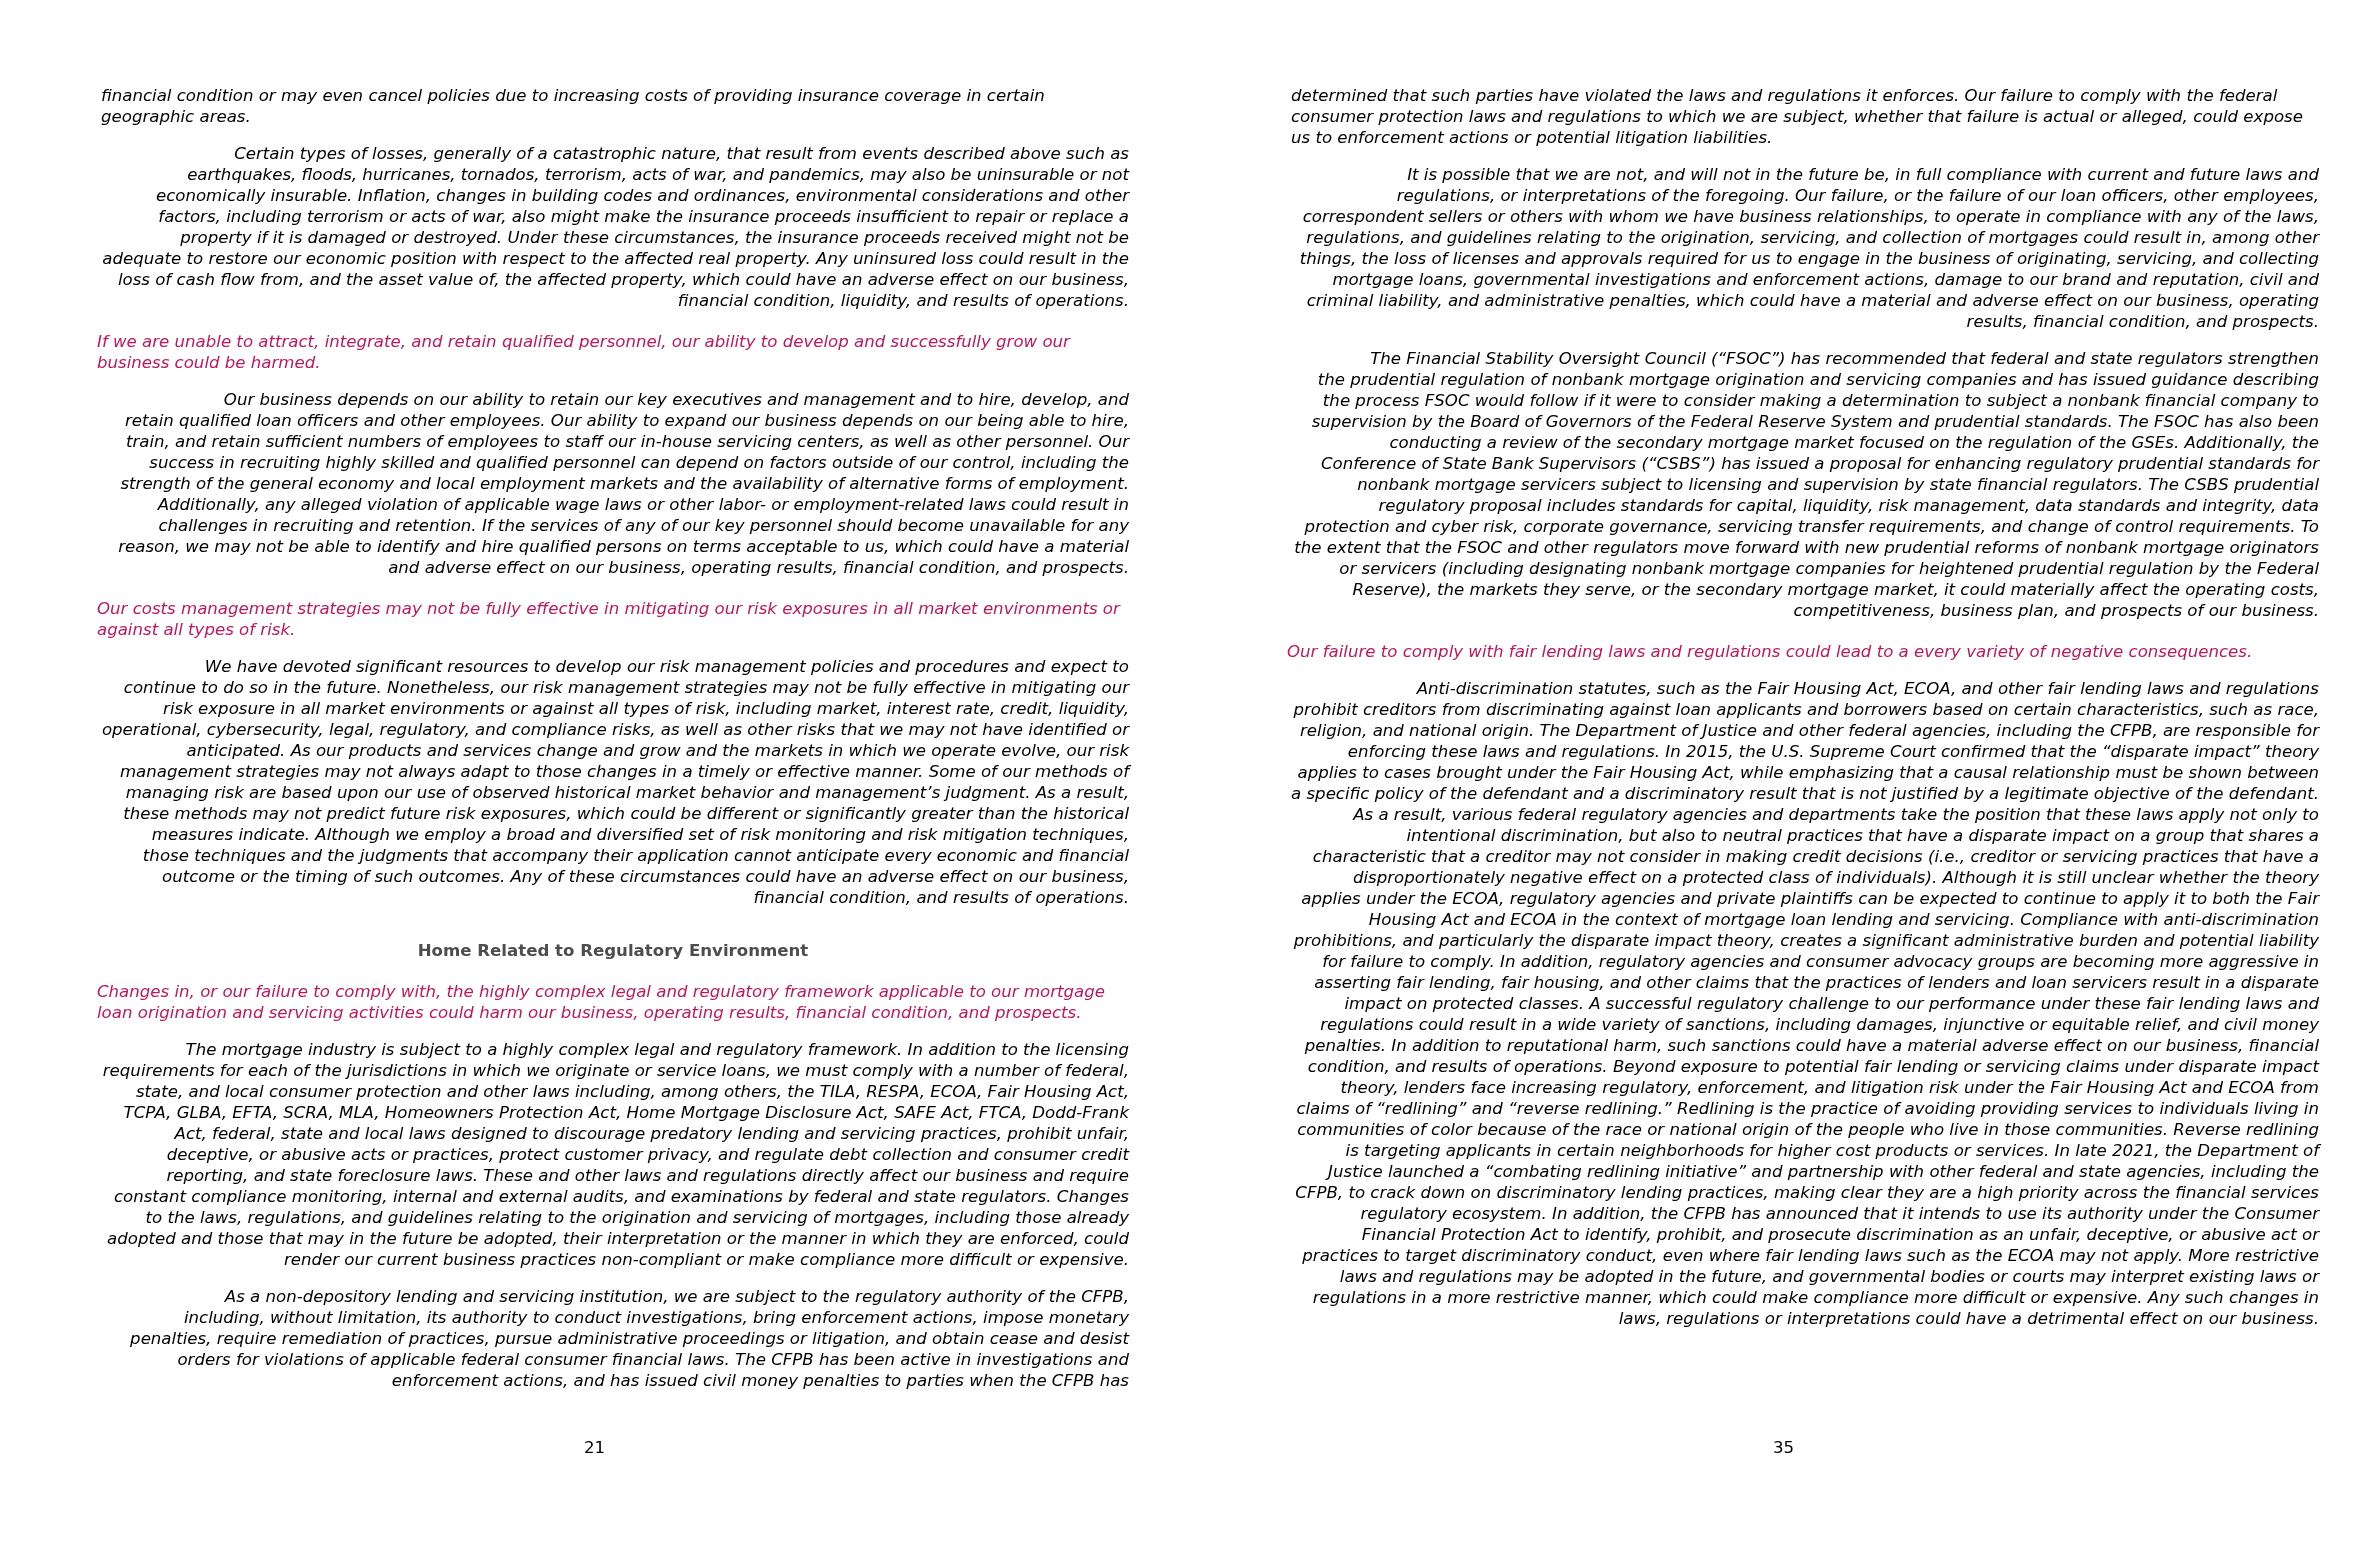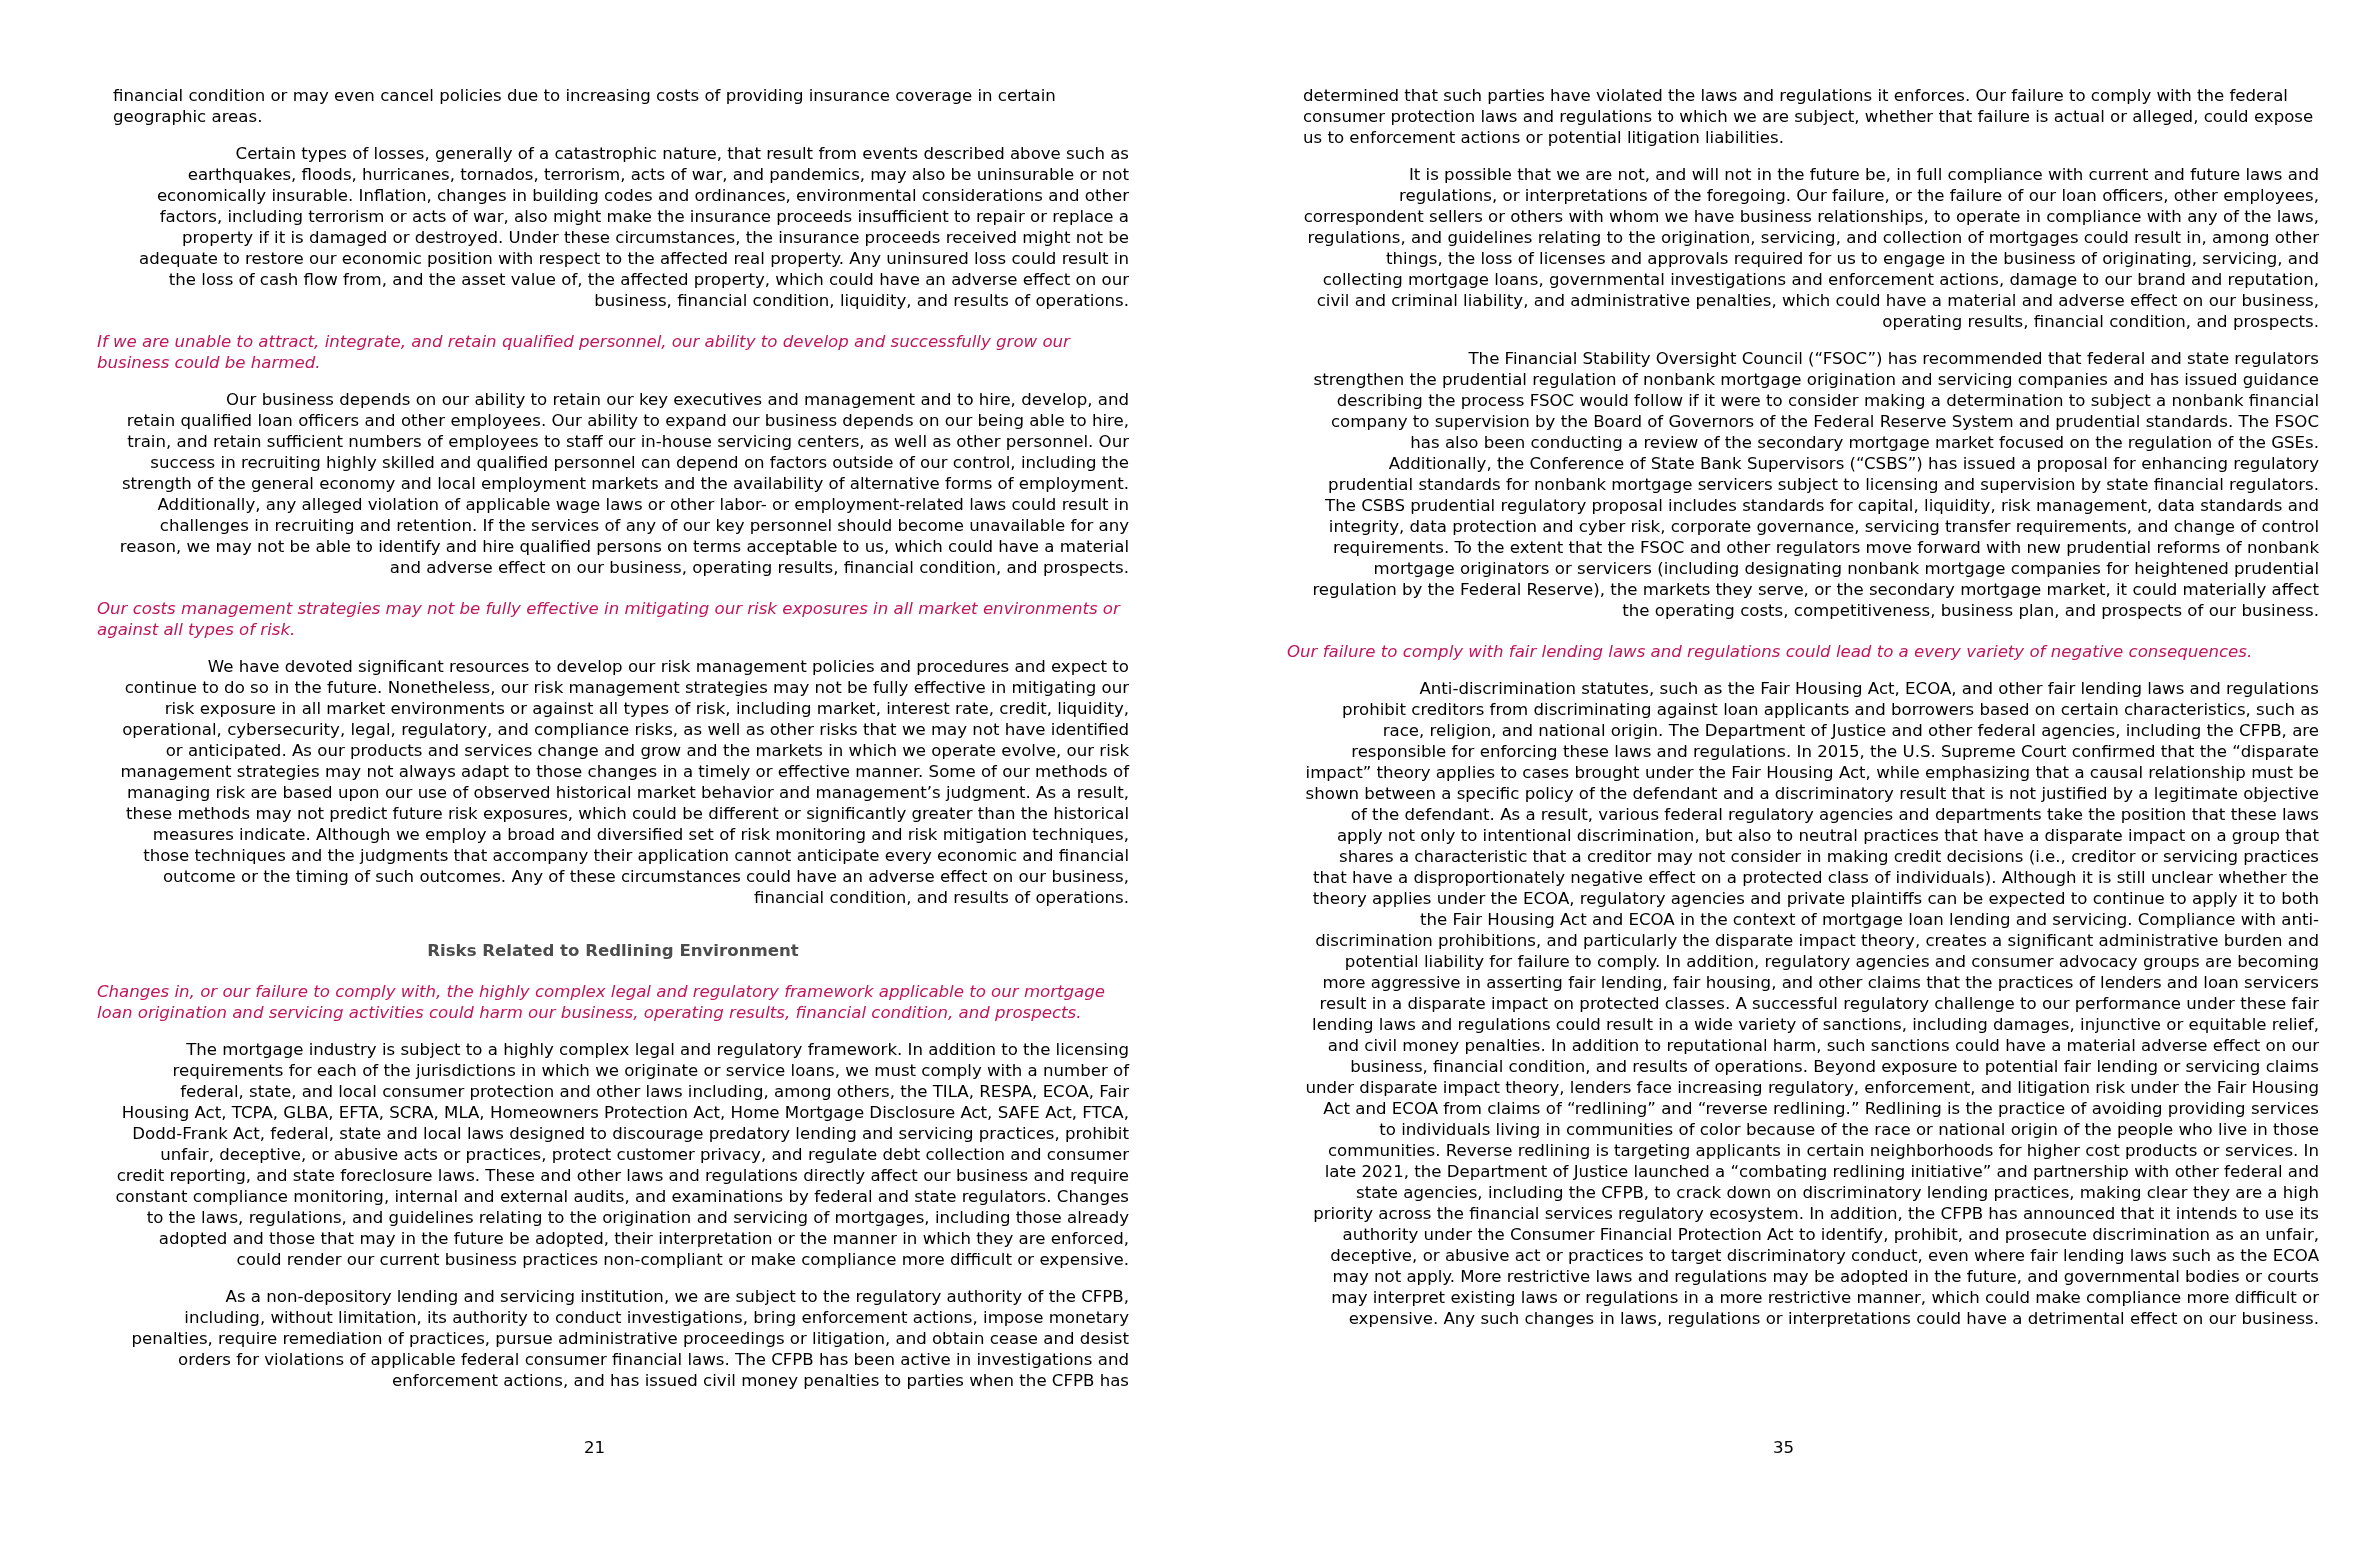--- a/index.html
+++ b/index.html
@@ -20,22 +20,23 @@
     position: absolute;
     top: 85px;
     width: 1032px;
     font-size: 16.6px;
     line-height: 21px;
   }
   .page--left  { left: 97px;  }
   .page--right { left: 1287px; }
 
   .para {
-    margin: 0 0 16px 16px;
+    margin: 0 0 16px 4px;
     text-align: left;
+    font-style: italic;
   }
   .para--indent {
     text-indent: 72px;
     text-align: right;
   }
   .risk-heading {
     margin: 20px 0 16px 0;
     font-weight: normal;
     font-style: italic;
     color: #be185d;
@@ -63,21 +64,21 @@
 
 <div class="spread">
 
   <div class="page page--left">
     <p class="para">financial condition or may even cancel policies due to increasing costs of providing insurance coverage in certain geographic areas.</p>
     <p class="para para--indent">Certain types of losses, generally of a catastrophic nature, that result from events described above such as earthquakes, floods, hurricanes, tornados, terrorism, acts of war, and pandemics, may also be uninsurable or not economically insurable. Inflation, changes in building codes and ordinances, environmental considerations and other factors, including terrorism or acts of war, also might make the insurance proceeds insufficient to repair or replace a property if it is damaged or destroyed. Under these circumstances, the insurance proceeds received might not be adequate to restore our economic position with respect to the affected real property. Any uninsured loss could result in the loss of cash flow from, and the asset value of, the affected property, which could have an adverse effect on our business, financial condition, liquidity, and results of operations.</p>
     <p class="risk-heading">If we are unable to attract, integrate, and retain qualified personnel, our ability to develop and successfully grow our business could be harmed.</p>
     <p class="para para--indent">Our business depends on our ability to retain our key executives and management and to hire, develop, and retain qualified loan officers and other employees. Our ability to expand our business depends on our being able to hire, train, and retain sufficient numbers of employees to staff our in-house servicing centers, as well as other personnel. Our success in recruiting highly skilled and qualified personnel can depend on factors outside of our control, including the strength of the general economy and local employment markets and the availability of alternative forms of employment. Additionally, any alleged violation of applicable wage laws or other labor- or employment-related laws could result in challenges in recruiting and retention. If the services of any of our key personnel should become unavailable for any reason, we may not be able to identify and hire qualified persons on terms acceptable to us, which could have a material and adverse effect on our business, operating results, financial condition, and prospects.</p>
     <p class="risk-heading">Our costs management strategies may not be fully effective in mitigating our risk exposures in all market environments or against all types of risk.</p>
     <p class="para para--indent">We have devoted significant resources to develop our risk management policies and procedures and expect to continue to do so in the future. Nonetheless, our risk management strategies may not be fully effective in mitigating our risk exposure in all market environments or against all types of risk, including market, interest rate, credit, liquidity, operational, cybersecurity, legal, regulatory, and compliance risks, as well as other risks that we may not have identified or anticipated. As our products and services change and grow and the markets in which we operate evolve, our risk management strategies may not always adapt to those changes in a timely or effective manner. Some of our methods of managing risk are based upon our use of observed historical market behavior and management’s judgment. As a result, these methods may not predict future risk exposures, which could be different or significantly greater than the historical measures indicate. Although we employ a broad and diversified set of risk monitoring and risk mitigation techniques, those techniques and the judgments that accompany their application cannot anticipate every economic and financial outcome or the timing of such outcomes. Any of these circumstances could have an adverse effect on our business, financial condition, and results of operations.</p>
-    <p class="section-heading">Risks Related to Redlining Environment</p>
+    <p class="section-heading">Home Related to Regulatory Environment</p>
     <p class="risk-heading">Changes in, or our failure to comply with, the highly complex legal and regulatory framework applicable to our mortgage loan origination and servicing activities could harm our business, operating results, financial condition, and prospects.</p>
     <p class="para para--indent">The mortgage industry is subject to a highly complex legal and regulatory framework. In addition to the licensing requirements for each of the jurisdictions in which we originate or service loans, we must comply with a number of federal, state, and local consumer protection and other laws including, among others, the TILA, RESPA, ECOA, Fair Housing Act, TCPA, GLBA, EFTA, SCRA, MLA, Homeowners Protection Act, Home Mortgage Disclosure Act, SAFE Act, FTCA, Dodd-Frank Act, federal, state and local laws designed to discourage predatory lending and servicing practices, prohibit unfair, deceptive, or abusive acts or practices, protect customer privacy, and regulate debt collection and consumer credit reporting, and state foreclosure laws. These and other laws and regulations directly affect our business and require constant compliance monitoring, internal and external audits, and examinations by federal and state regulators. Changes to the laws, regulations, and guidelines relating to the origination and servicing of mortgages, including those already adopted and those that may in the future be adopted, their interpretation or the manner in which they are enforced, could render our current business practices non-compliant or make compliance more difficult or expensive.</p>
     <p class="para para--indent">As a non-depository lending and servicing institution, we are subject to the regulatory authority of the CFPB, including, without limitation, its authority to conduct investigations, bring enforcement actions, impose monetary penalties, require remediation of practices, pursue administrative proceedings or litigation, and obtain cease and desist orders for violations of applicable federal consumer financial laws. The CFPB has been active in investigations and enforcement actions, and has issued civil money penalties to parties when the CFPB has</p>
   </div>
 
   <div class="page page--right">
     <p class="para">determined that such parties have violated the laws and regulations it enforces. Our failure to comply with the federal consumer protection laws and regulations to which we are subject, whether that failure is actual or alleged, could expose us to enforcement actions or potential litigation liabilities.</p>
     <p class="para para--indent">It is possible that we are not, and will not in the future be, in full compliance with current and future laws and regulations, or interpretations of the foregoing. Our failure, or the failure of our loan officers, other employees, correspondent sellers or others with whom we have business relationships, to operate in compliance with any of the laws, regulations, and guidelines relating to the origination, servicing, and collection of mortgages could result in, among other things, the loss of licenses and approvals required for us to engage in the business of originating, servicing, and collecting mortgage loans, governmental investigations and enforcement actions, damage to our brand and reputation, civil and criminal liability, and administrative penalties, which could have a material and adverse effect on our business, operating results, financial condition, and prospects.</p>
     <p class="para para--indent">The Financial Stability Oversight Council (“FSOC”) has recommended that federal and state regulators strengthen the prudential regulation of nonbank mortgage origination and servicing companies and has issued guidance describing the process FSOC would follow if it were to consider making a determination to subject a nonbank financial company to supervision by the Board of Governors of the Federal Reserve System and prudential standards. The FSOC has also been conducting a review of the secondary mortgage market focused on the regulation of the GSEs. Additionally, the Conference of State Bank Supervisors (“CSBS”) has issued a proposal for enhancing regulatory prudential standards for nonbank mortgage servicers subject to licensing and supervision by state financial regulators. The CSBS prudential regulatory proposal includes standards for capital, liquidity, risk management, data standards and integrity, data protection and cyber risk, corporate governance, servicing transfer requirements, and change of control requirements. To the extent that the FSOC and other regulators move forward with new prudential reforms of nonbank mortgage originators or servicers (including designating nonbank mortgage companies for heightened prudential regulation by the Federal Reserve), the markets they serve, or the secondary mortgage market, it could materially affect the operating costs, competitiveness, business plan, and prospects of our business.</p>
     <p class="risk-heading">Our failure to comply with fair lending laws and regulations could lead to a every variety of negative consequences.</p>

